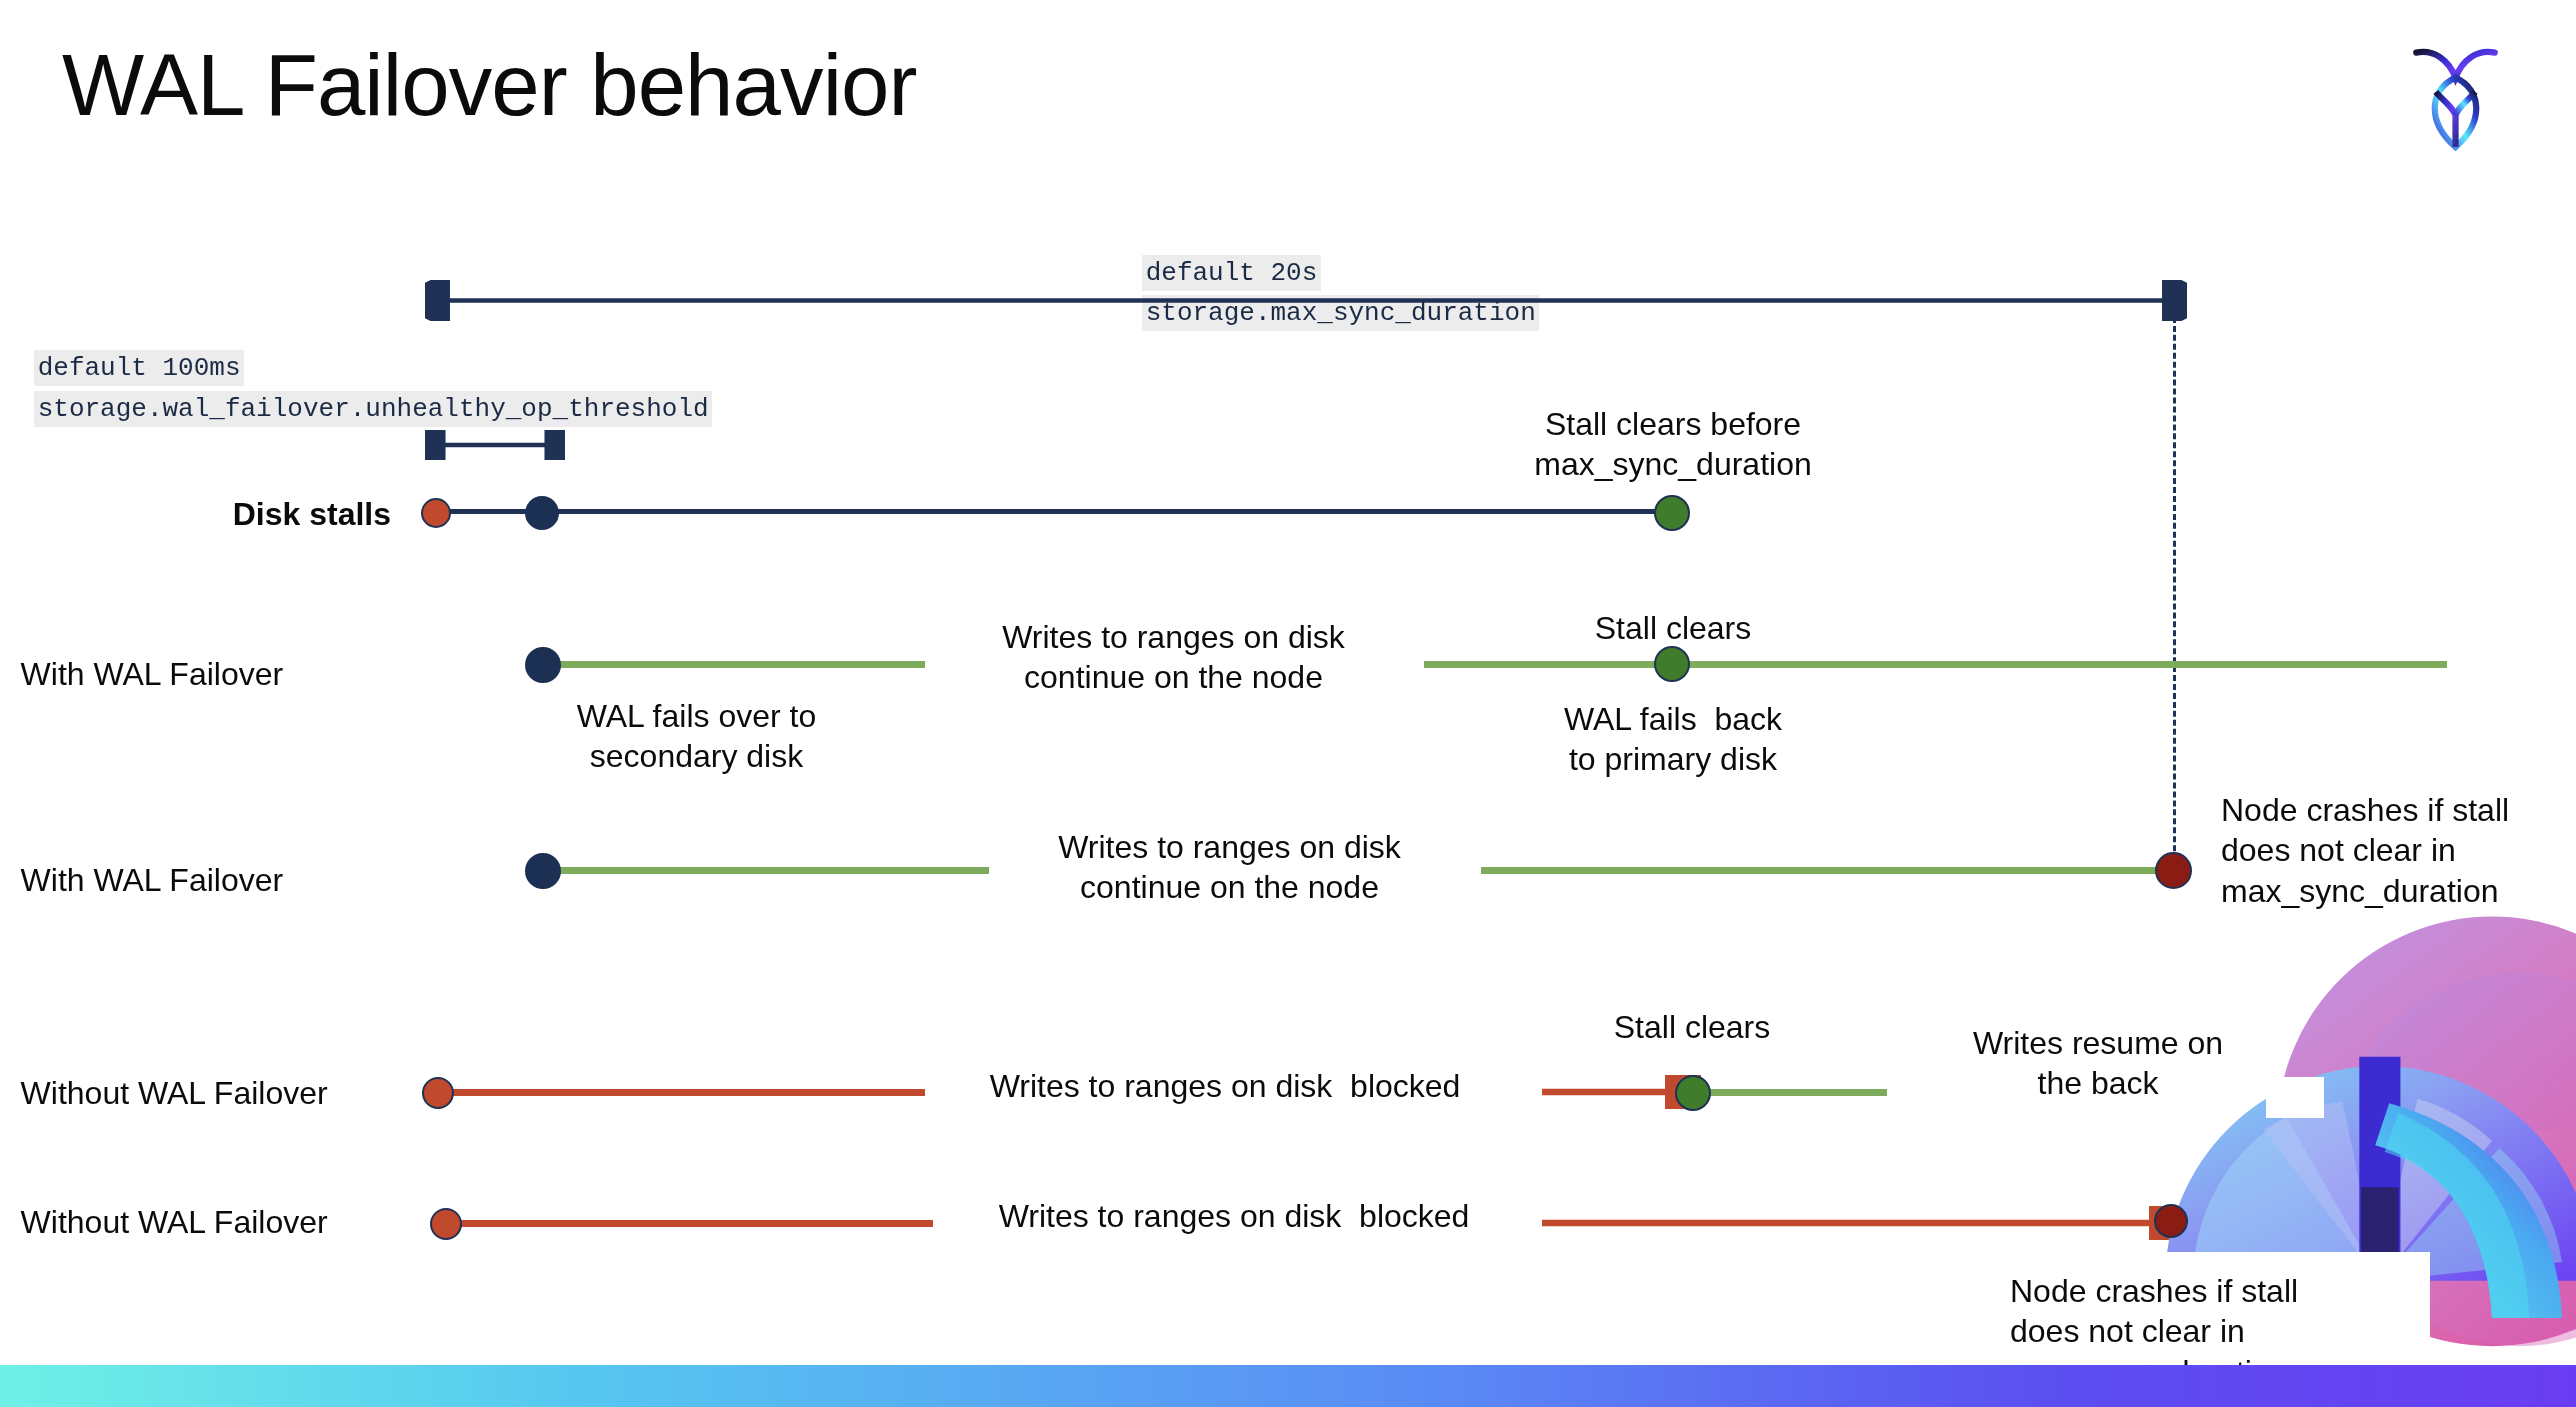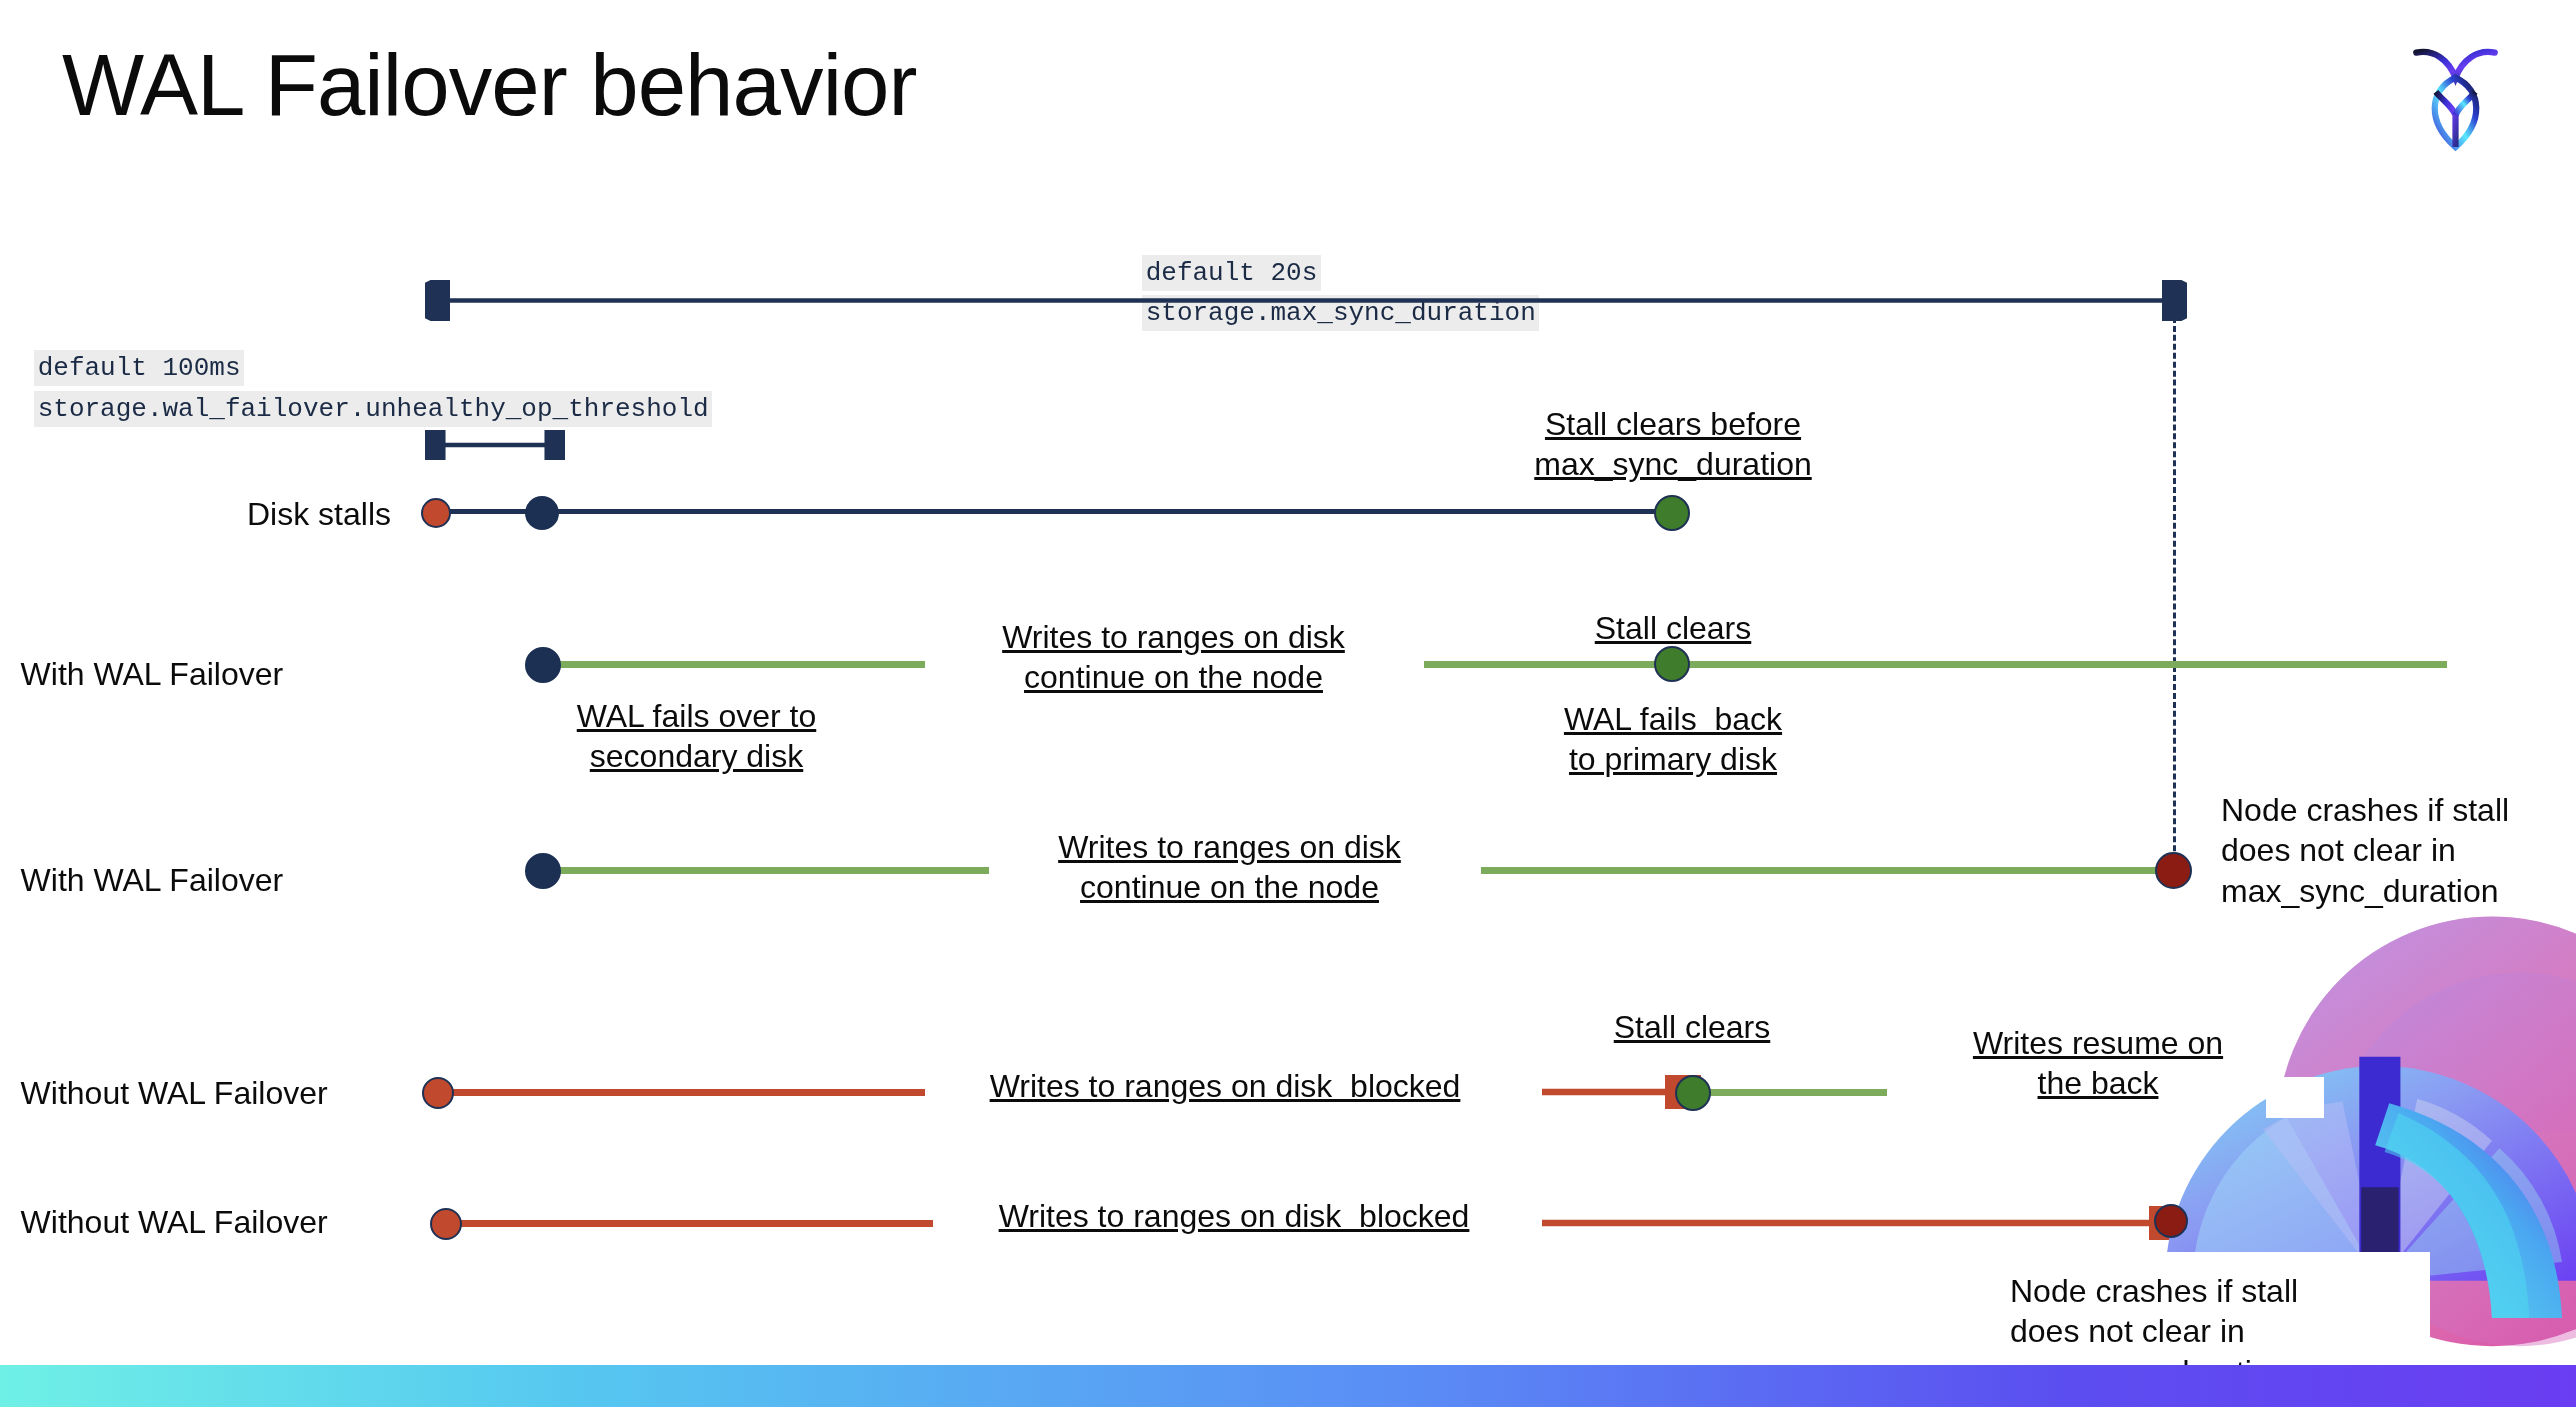--- a/index.html
+++ b/index.html
@@ -28,22 +28,22 @@
     font-size:26px;color:#1b2b45;
     background:#ececec;
     padding:1.9px 3.7px;white-space:nowrap;line-height:1.25;
   }
 
   
   .lbl{
     position:absolute;color:#0b0b0b;
     font-size:32px;line-height:1.26;white-space:pre;
   }
-  .lbl.c{text-align:center;text-decoration:underline;}
-  .lbl.r{text-align:right;}
+  .lbl.c{text-align:center;}
+  .lbl.r{text-align:right;font-weight:bold;}
   .lbl.l{text-align:left;}
 
   
   .seg{position:absolute;height:5.6px;border-radius:0;}
   .seg.navy{background:#1f3255;height:4.7px;}
   .seg.green{background:#7cab5c;height:6.5px;}
   .seg.red{background:#c0492e;height:6.5px;}
 
   .dot{
     position:absolute;border-radius:50%;

